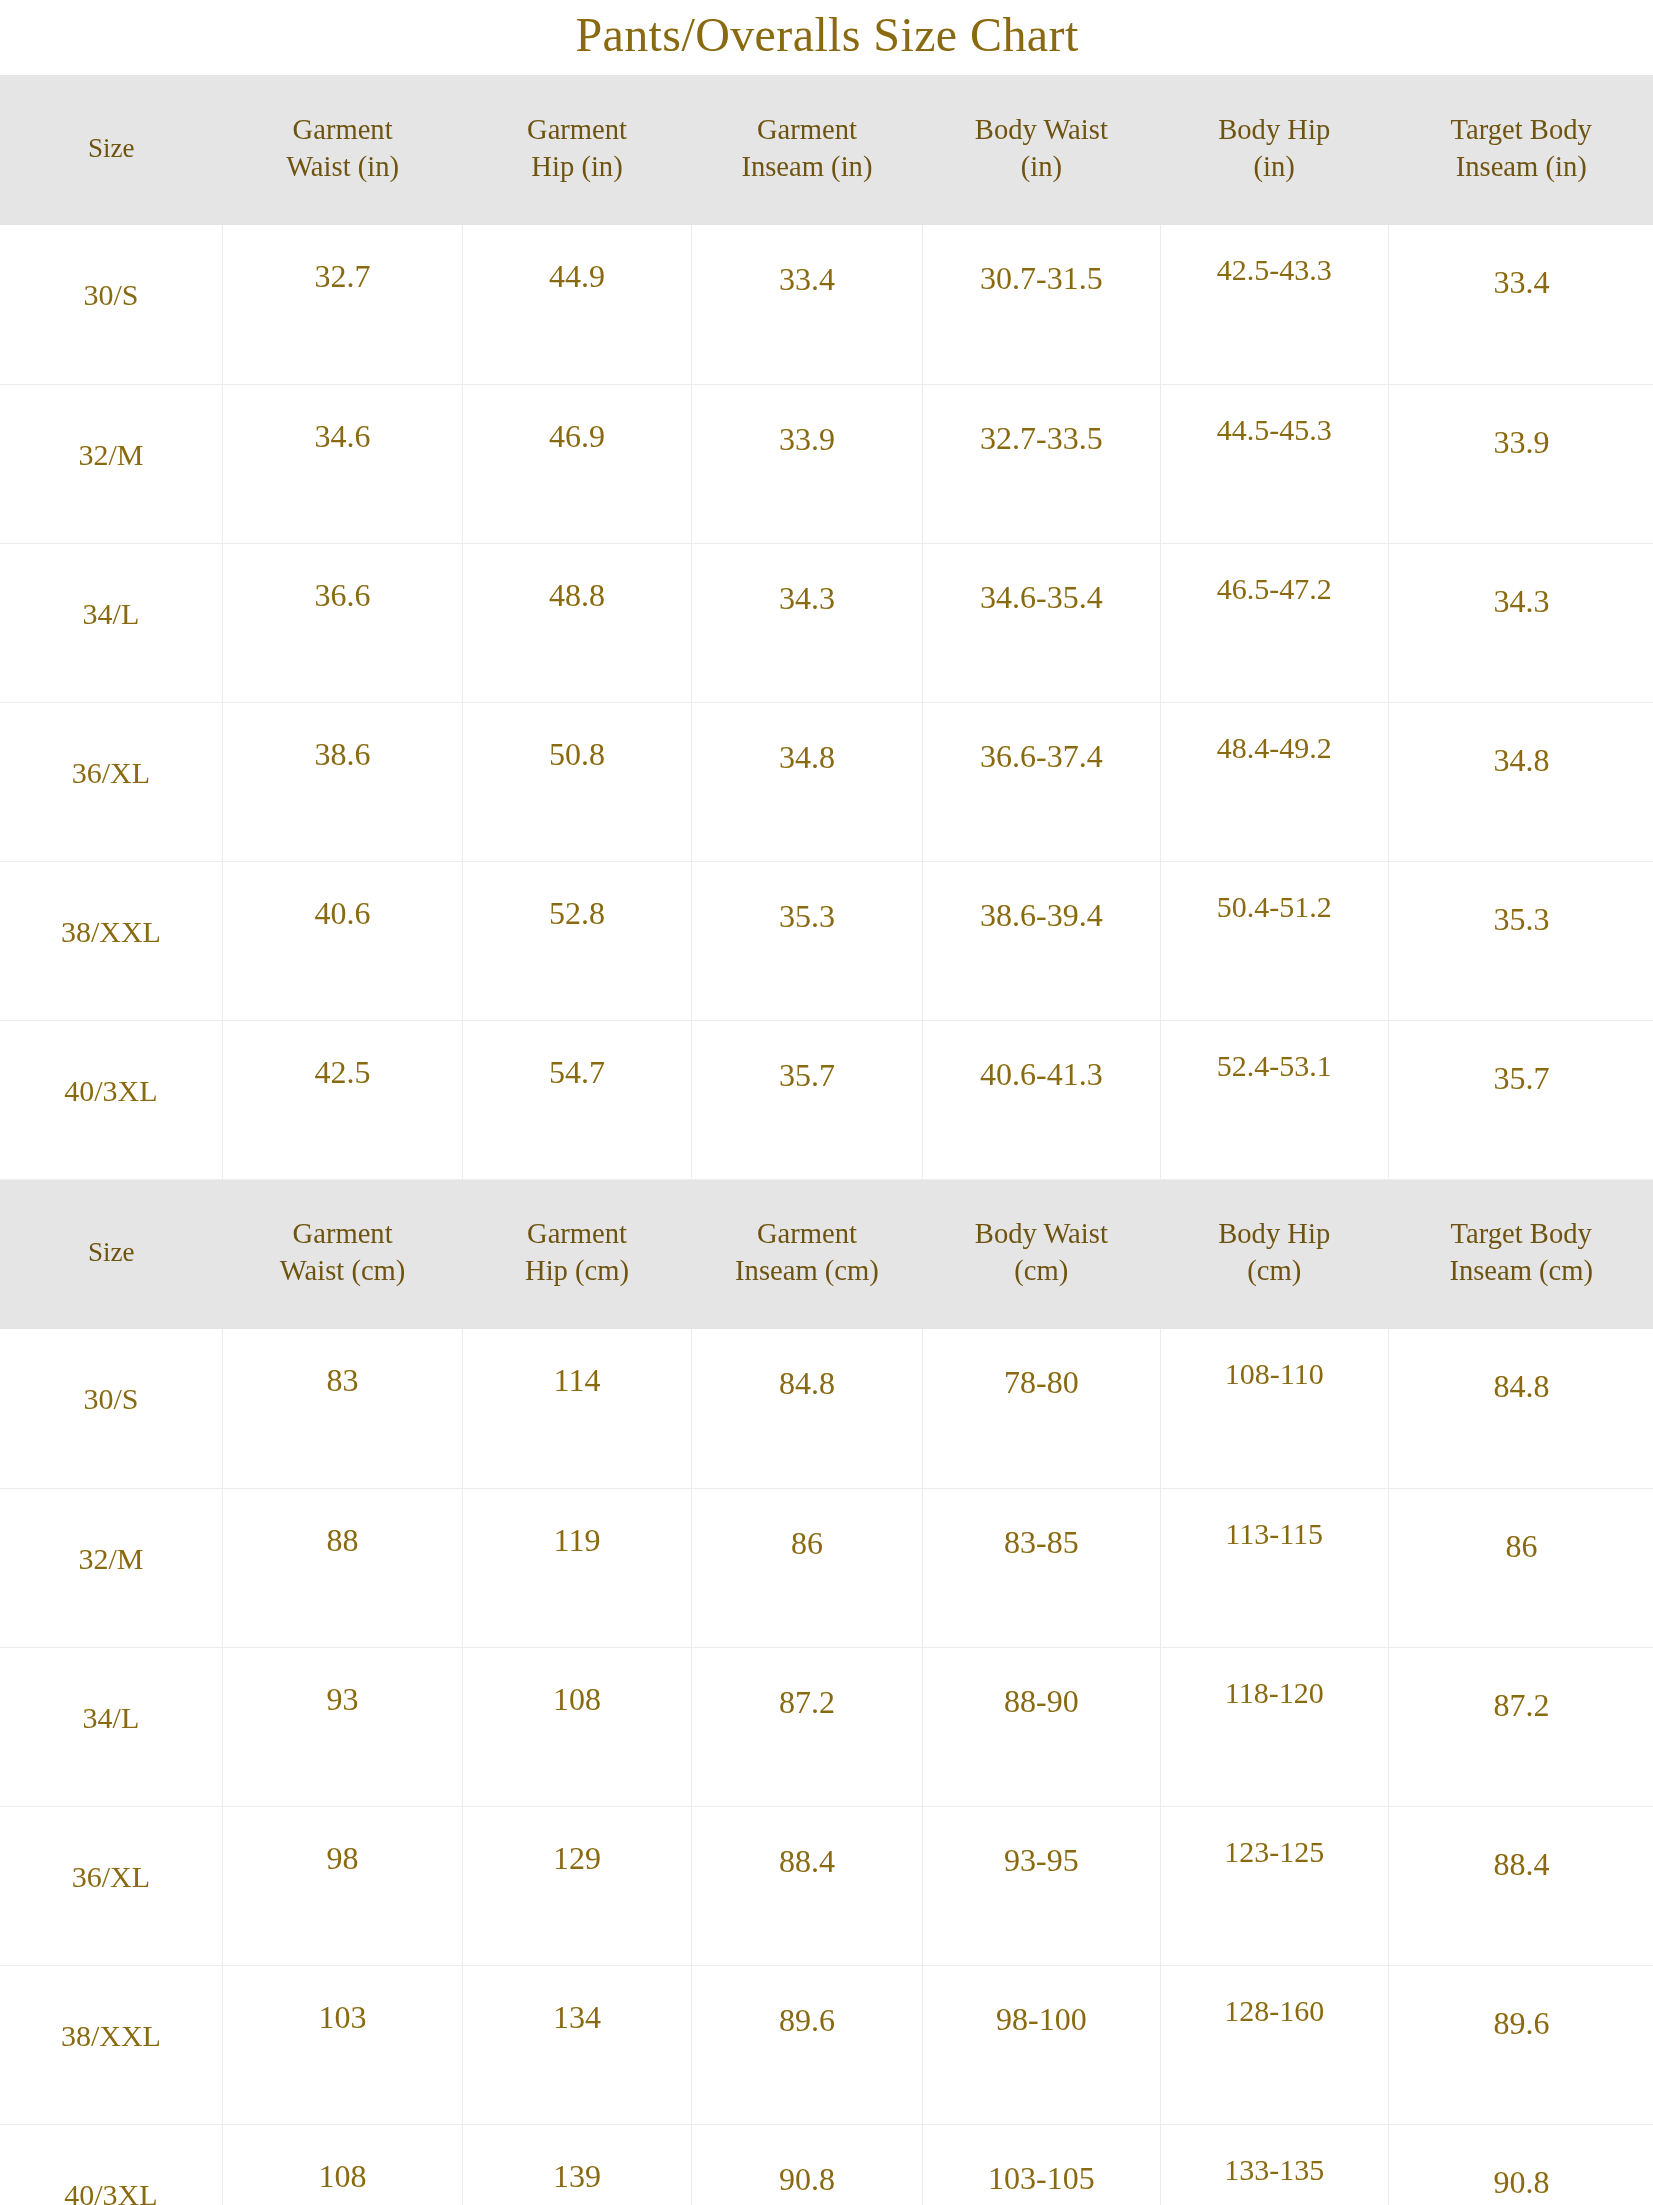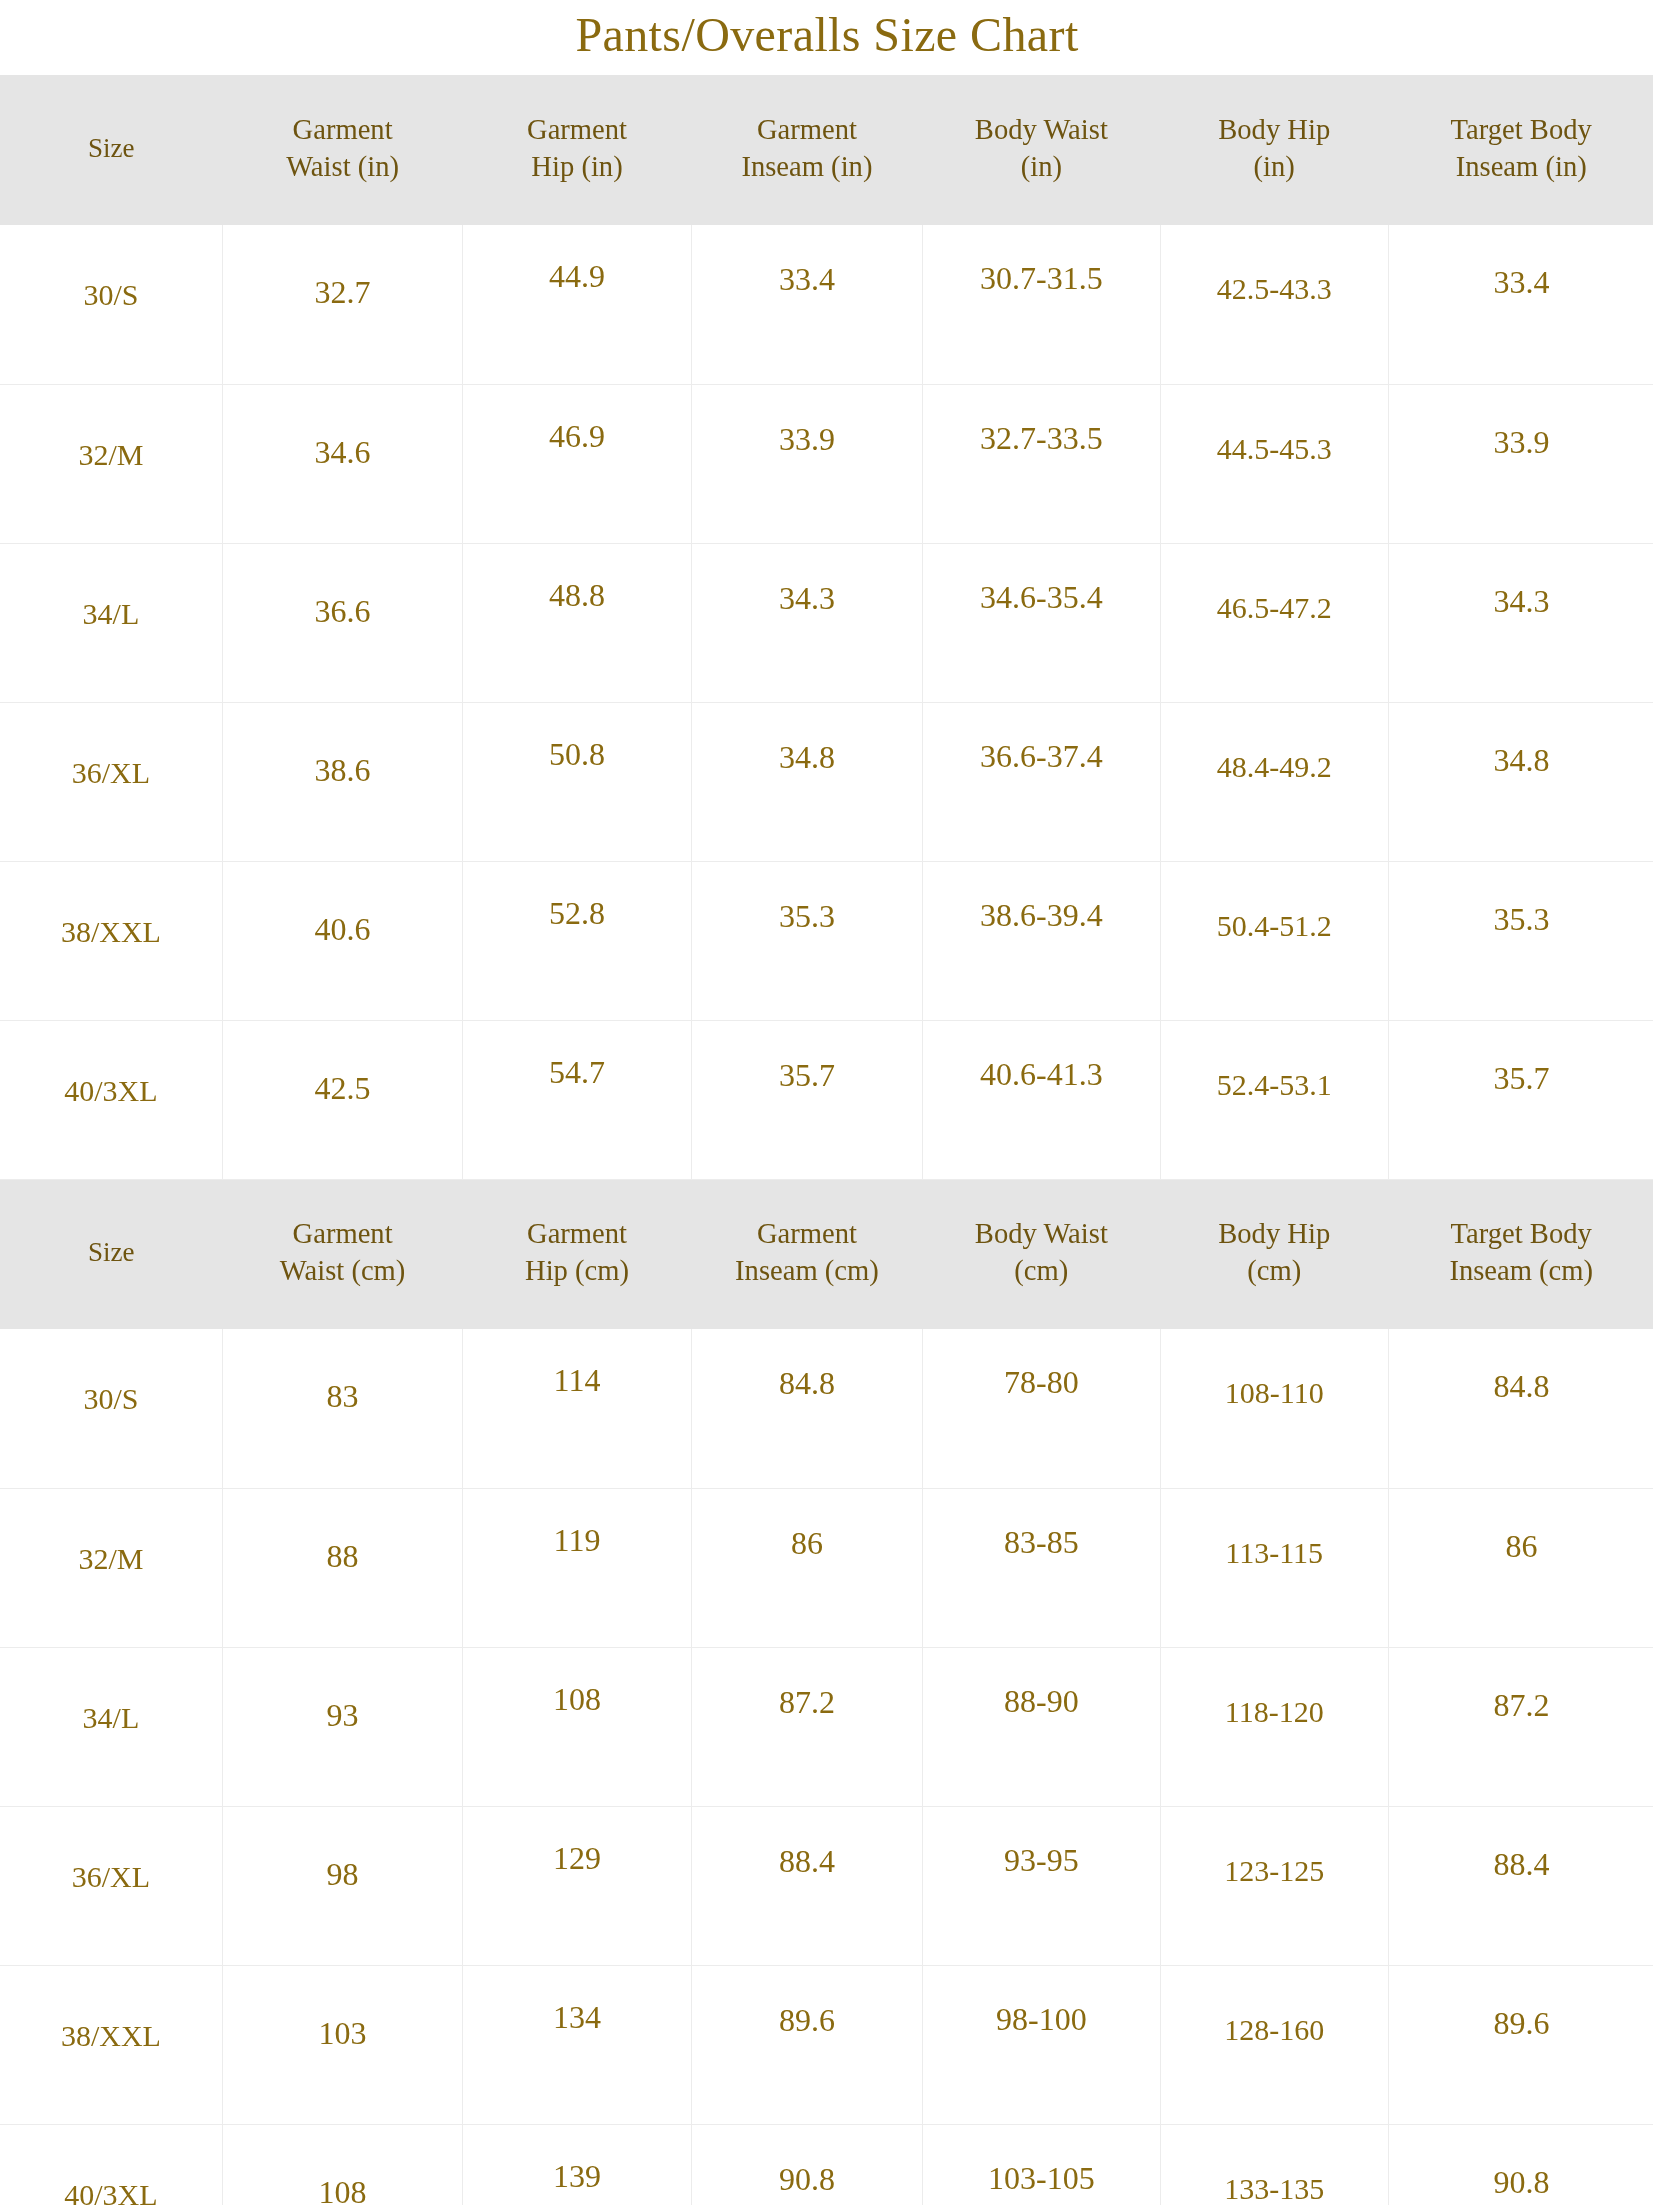--- a/index.html
+++ b/index.html
@@ -87,25 +87,25 @@
     font-family: "Liberation Serif", "DejaVu Serif", serif;
   }
   tr.data-row td:last-child { border-right: none; }
 
   tr.data-row td .cell {
     display: block;
     padding-top: 36px;
   }
   
   tr.data-row td.col-0 .cell { padding-top: 53px; font-size: 30px; }
-  tr.data-row td.col-1 .cell { padding-top: 49px; }
+  tr.data-row td.col-1 .cell { padding-top: 33px; }
   tr.data-row td.col-2 .cell { padding-top: 33px; }
   tr.data-row td.col-3 .cell { padding-top: 36px; }
   tr.data-row td.col-4 .cell { padding-top: 35px; }
-  tr.data-row td.col-5 .cell { padding-top: 47px; font-size: 30px; }
+  tr.data-row td.col-5 .cell { padding-top: 28px; font-size: 30px; }
   tr.data-row td.col-6 .cell { padding-top: 39px; }
 
   
   tr.data-row.last td { border-bottom: 1.5px solid #ececec; }
 </style>
 </head>
 <body>
 
 <div class="page">
 

